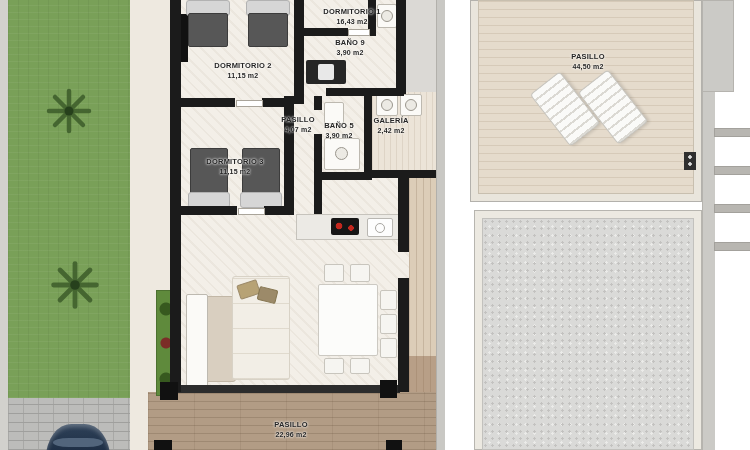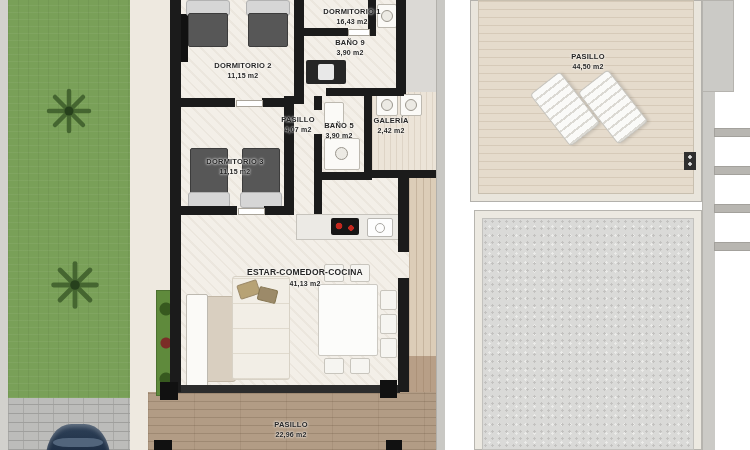--- a/index.html
+++ b/index.html
@@ -230,24 +230,20 @@
     <span class="area">4,07 m2</span>
   </div>
   <div class="rlabel" style="left:339px;top:131px;">
     <span>BAÑO 5</span>
     <span class="area">3,90 m2</span>
   </div>
   <div class="rlabel" style="left:391px;top:126px;">
     <span>GALERÍA</span>
     <span class="area">2,42 m2</span>
   </div>
-  <div class="rlabel big" style="left:305px;top:278px;">
-    <span>ESTAR-COMEDOR-COCINA</span>
-    <span class="area">41,13 m2</span>
-  </div>
   <div class="rlabel" style="left:291px;top:430px;">
     <span>PASILLO</span>
     <span class="area">22,96 m2</span>
   </div>
   <div class="rlabel" style="left:588px;top:62px;">
     <span>PASILLO</span>
     <span class="area">44,50 m2</span>
   </div>
 
 </div>

